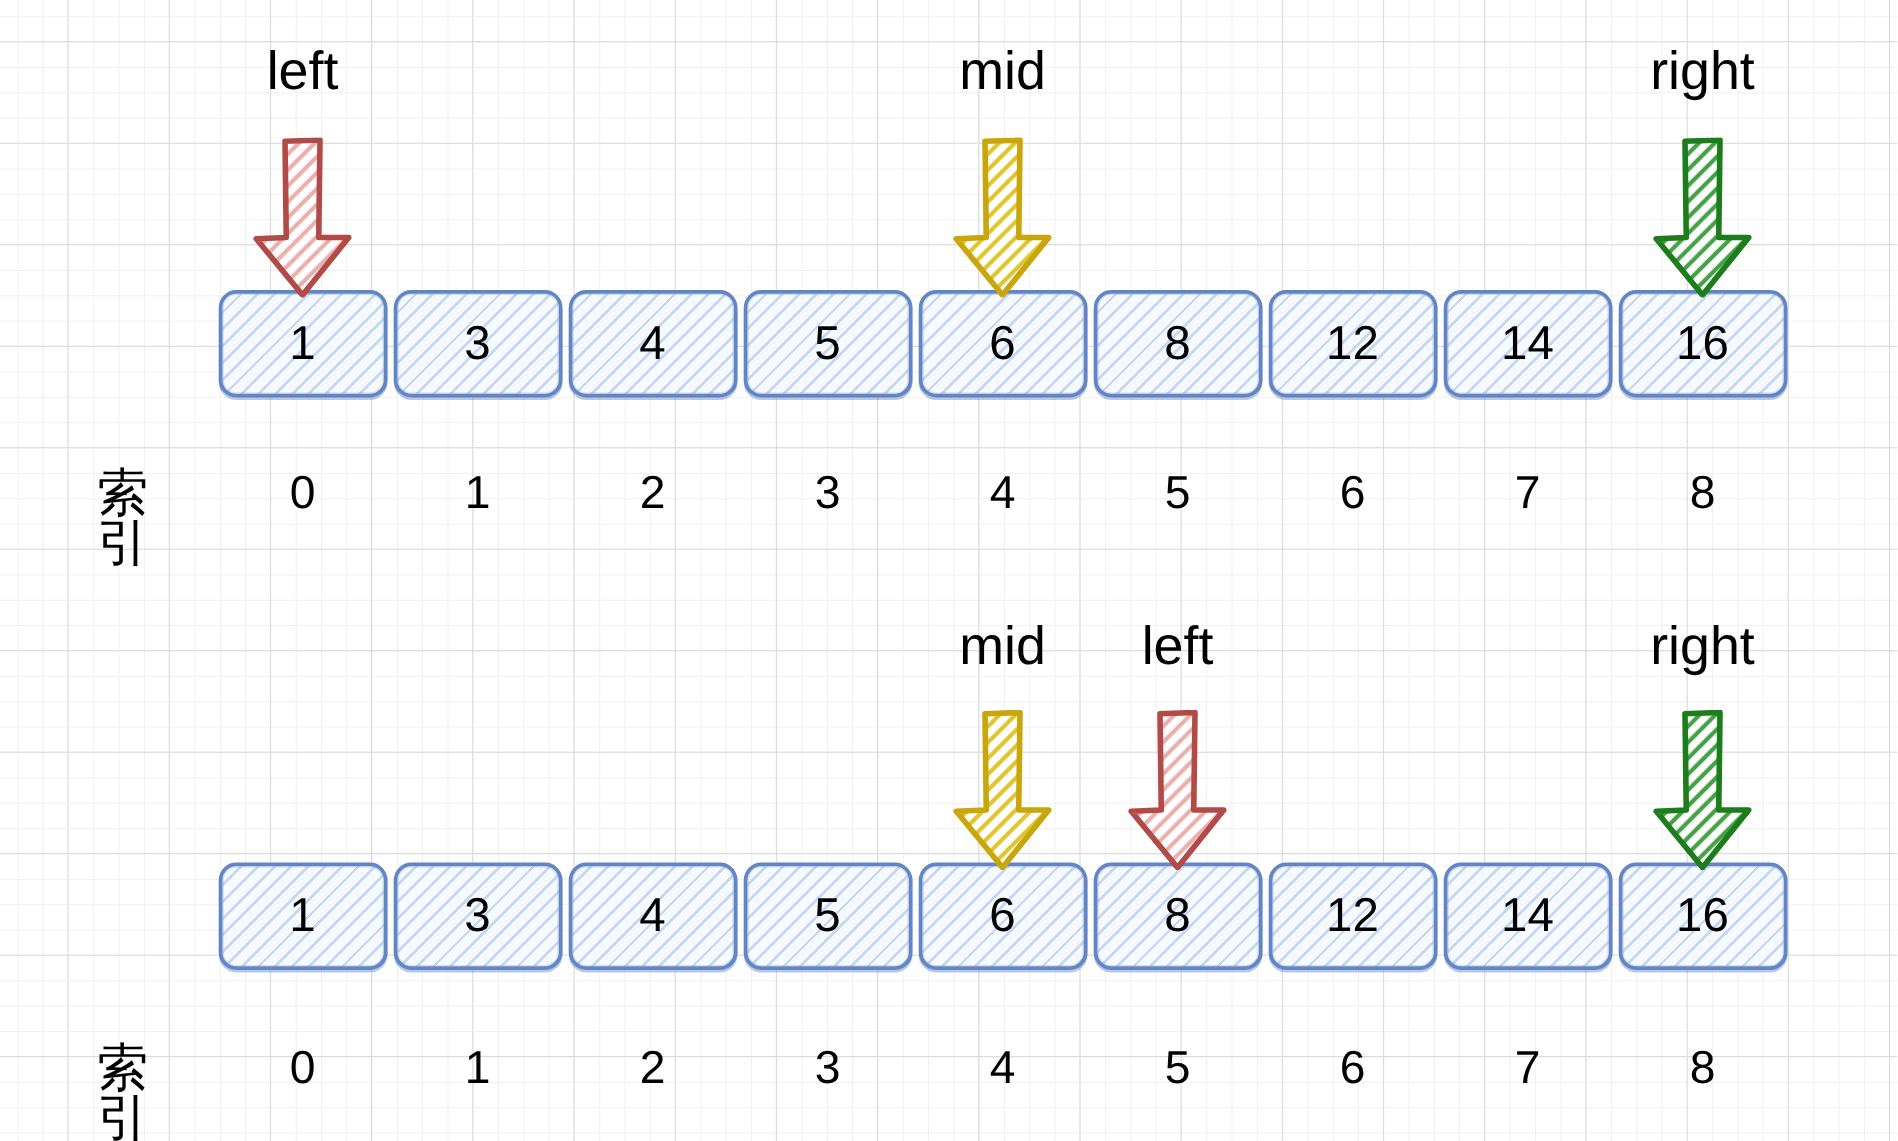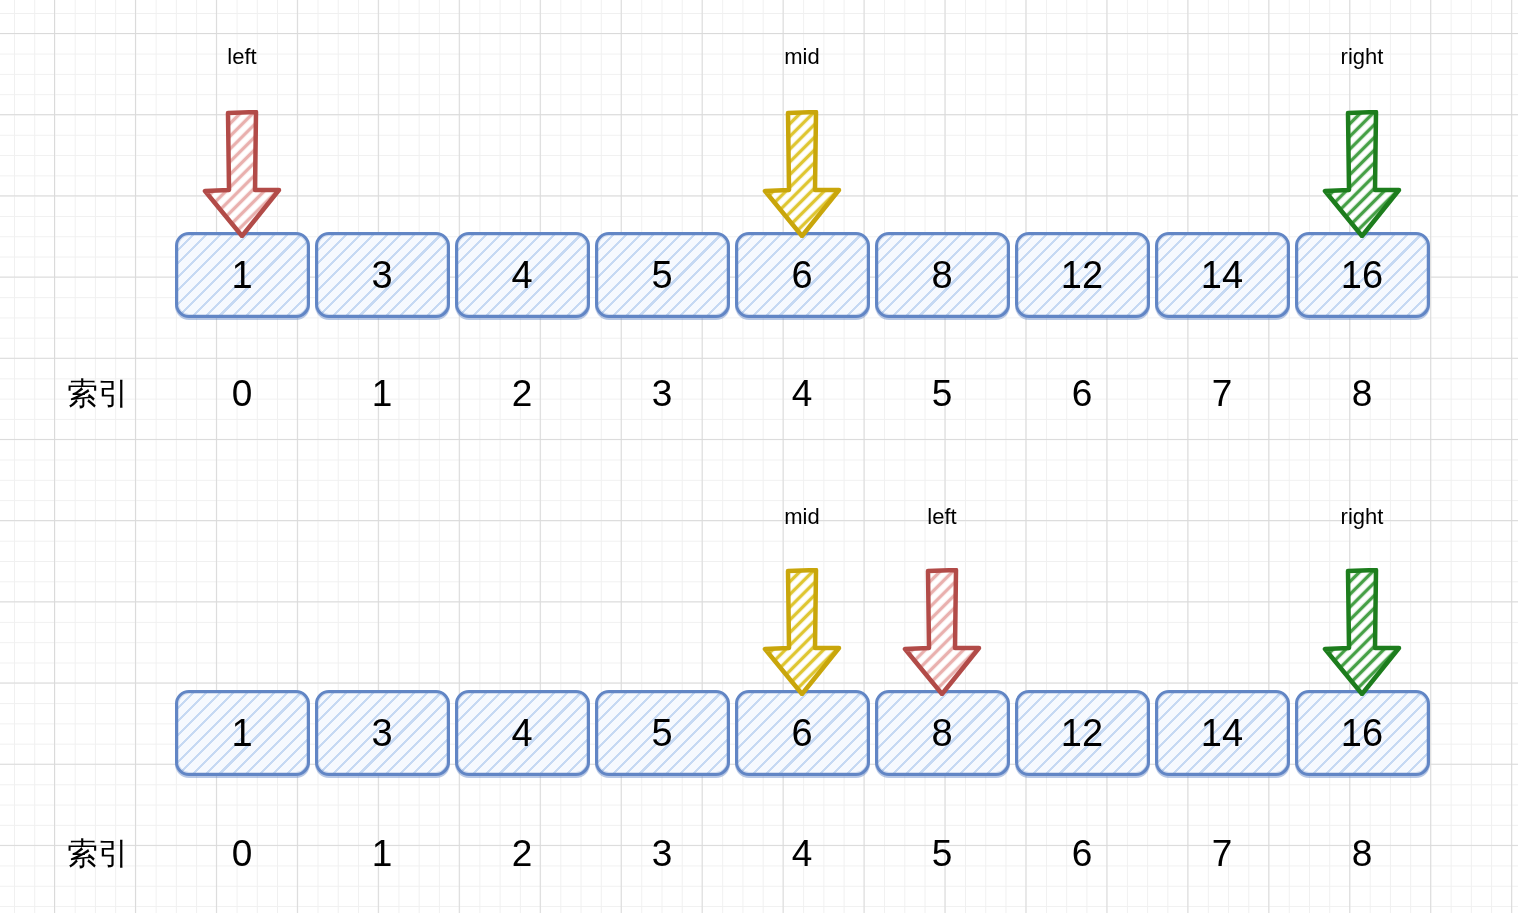--- a/index.html
+++ b/index.html
@@ -79,29 +79,29 @@
     text-align: center;
     font-size: 37px;
     color: #000000;
     line-height: 40px;
   }
   .index-caption {
     position: absolute;
     left: 58px;
     width: 80px;
     text-align: center;
-    font-size: 31px;
+    font-size: 41px;
     color: #000000;
     line-height: 40px;
   }
 
   .pointer-label {
     position: absolute;
     transform: translateX(-50%);
-    font-size: 22px;
+    font-size: 43px;
     color: #000000;
     line-height: 38px;
     white-space: nowrap;
   }
   .pointer-arrow {
     position: absolute;
     transform: translateX(-50%);
   }
 </style>
 </head>

